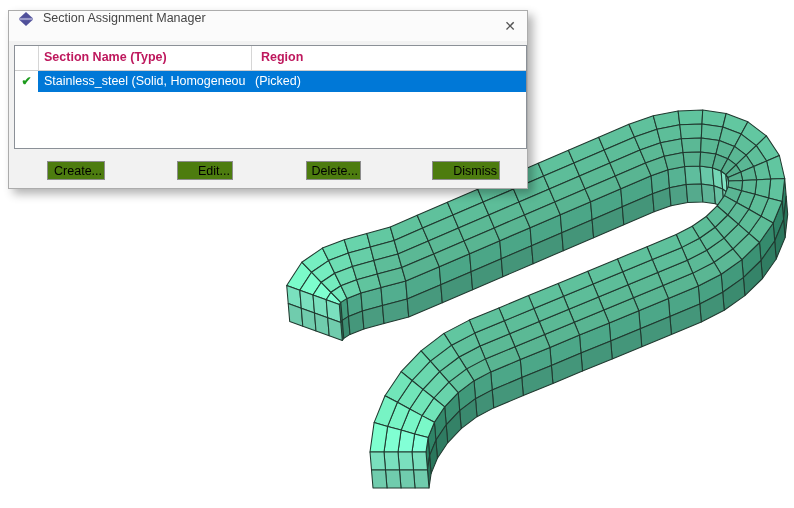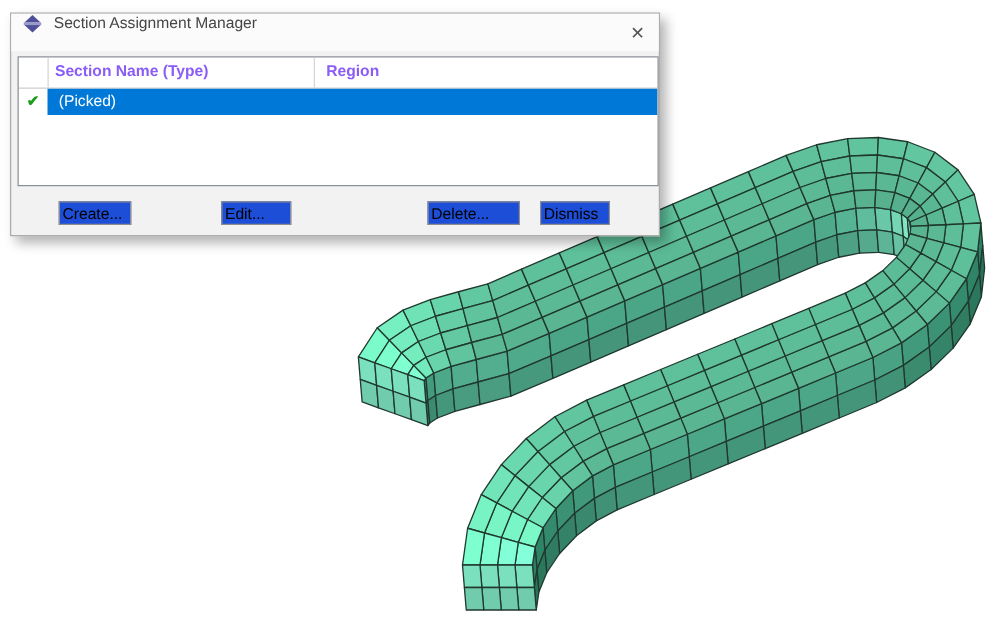--- a/index.html
+++ b/index.html
@@ -22,42 +22,42 @@
   .app-icon{width:16px;height:16px;flex:0 0 16px;}
   .title{margin-left:9px;font-size:12.5px;color:#454545;flex:1;white-space:nowrap;}
   .close-btn{width:34px;height:30px;line-height:30px;text-align:center;color:#555;
     font-size:14px;cursor:default;user-select:none;}
 
   .table{
     position:absolute;left:5px;top:34px;width:511px;height:102px;
     background:#ffffff;border:1px solid #8b9097;overflow:hidden;
   }
   .thead{display:flex;height:24px;line-height:23px;border-bottom:1px solid #cdcdcd;
-    font-weight:bold;font-size:12.5px;color:#8b5cf6;}
+    font-weight:bold;font-size:12.5px;color:#be185d;}
   .th-check{width:23px;flex:0 0 23px;}
   .th-section{width:207px;flex:0 0 207px;border-left:1px solid #d6d6d6;padding-left:5px;box-sizing:content-box;}
   .th-material{width:104px;flex:0 0 104px;border-left:1px solid #d6d6d6;padding-left:9px;}
   .th-region{flex:1;border-left:1px solid #d6d6d6;padding-left:9px;}
 
   .trow{display:flex;height:21px;line-height:21px;font-size:12.5px;}
   .td-check{width:23px;flex:0 0 23px;text-align:center;font-size:12px;font-weight:bold;line-height:20px;}
   .row-sel{flex:1;display:flex;color:#ffffff;}
   .td-section{width:202px;flex:0 0 202px;padding-left:6px;overflow:hidden;white-space:nowrap;}
   .td-material{width:105px;flex:0 0 105px;padding-left:9px;overflow:hidden;white-space:nowrap;}
   .td-region{flex:1;padding-left:9px;white-space:nowrap;}
 
   .btn{
-    position:absolute;height:19px;background:#1d4ed8;border:1px solid #8d8d8d;
+    position:absolute;height:19px;background:#4d7c0f;border:1px solid #8d8d8d;
     font-family:"Liberation Sans", sans-serif;font-size:12.5px;color:#000;
-    padding:0 2px;text-align:left;line-height:16px;cursor:default;
+    padding:0 2px;text-align:right;line-height:16px;cursor:default;
   }
   #btn-create{left:38px;top:150px;width:58px;}
   #btn-edit{left:168px;top:150px;width:56px;}
-  #btn-delete{left:297px;top:150px;width:74px;margin-left:36px;}
-  #btn-dismiss{left:423px;top:150px;width:56px;}
+  #btn-delete{left:297px;top:150px;width:55px;}
+  #btn-dismiss{left:423px;top:150px;width:68px;}
 </style>
 </head>
 <body>
 
 <svg id="viewport" viewBox="0 0 794 508">
     <polygon points="339.3,304.5 340.8,302.4 342.3,320.4 340.8,322.5" fill="rgb(53,139,109)" stroke="#20392f" stroke-width="1.05" stroke-linejoin="round"></polygon>
     <polygon points="340.8,322.5 342.3,320.4 343.8,338.4 342.3,340.5" fill="rgb(47,125,98)" stroke="#20392f" stroke-width="1.05" stroke-linejoin="round"></polygon>
     <polygon points="340.8,302.4 347.0,298.4 348.5,316.4 342.3,320.4" fill="rgb(66,155,124)" stroke="#20392f" stroke-width="1.05" stroke-linejoin="round"></polygon>
     <polygon points="342.3,320.4 348.5,316.4 350.0,334.4 343.8,338.4" fill="rgb(60,139,112)" stroke="#20392f" stroke-width="1.05" stroke-linejoin="round"></polygon>
     <polygon points="347.0,298.4 360.9,293.1 362.4,311.1 348.5,316.4" fill="rgb(77,167,137)" stroke="#20392f" stroke-width="1.05" stroke-linejoin="round"></polygon>
@@ -327,20 +327,21 @@
 
   <div class="table">
     <div class="thead">
       <div class="th-check"></div>
       <div class="th-section">Section Name (Type)</div>
       <div class="th-region">Region</div>
     </div>
     <div class="trow">
       <div class="td-check" id="row-check" style="color: rgb(29, 155, 29);">✔</div>
       <div class="row-sel" id="row-sel" style="background: rgb(0, 120, 215);">
+        <div class="td-section">Stainless_steel (Solid, Homogeneou</div>
         <div class="td-region">(Picked)</div>
       </div>
     </div>
   </div>
 
   <button class="btn" id="btn-create">Create...</button>
   <button class="btn" id="btn-edit">Edit...</button>
   <button class="btn" id="btn-delete">Delete...</button>
   <button class="btn" id="btn-dismiss">Dismiss</button>
 </div>

